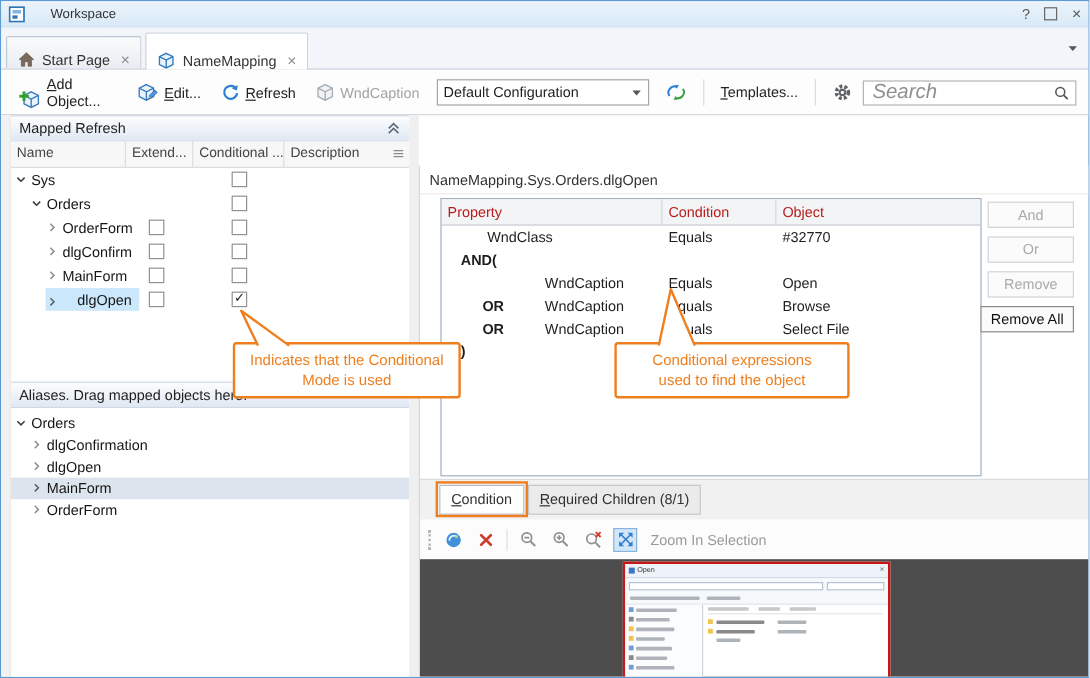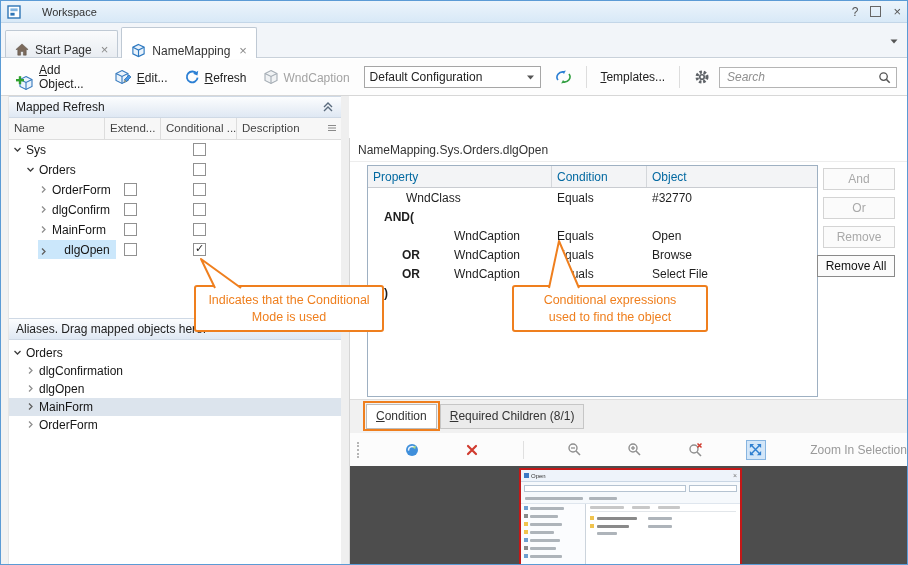--- a/index.html
+++ b/index.html
@@ -30,21 +30,21 @@
   .tbtn{display:flex;align-items:flex-end;gap:5px;padding:4px 7px;border-radius:2px;}
   .tbtn.disabled{color:#a3a3a3;}
   .tsep{width:1px;height:22px;background:#ddd;margin:0 5px;}
   .accel{display:inline-block;}
   .accel::first-letter{text-decoration:underline;}
   .combo{width:196px;height:22px;border:1px solid #a6a6a6;background:#fff;display:flex;align-items:center;
          padding:0 5px;margin:0 5px;box-sizing:border-box;}
   .combo-val{flex:1;}
   .searchbox{margin-left:auto;width:178px;height:21px;border:1px solid #b4b4b4;background:#fff;display:flex;
              align-items:center;padding:0 5px;margin-right:2px;box-sizing:border-box;}
-  .searchbox input{flex:1;border:none;outline:none;font-size:12px;color:#c2410c;font-family:inherit;background:transparent;min-width:0;}
+  .searchbox input{flex:1;border:none;outline:none;font-size:17px;color:#c2410c;font-family:inherit;background:transparent;min-width:0;}
   .searchbox input::placeholder{color:#8f8f8f;font-style:italic;}
 
   
   .leftstrip{position:absolute;left:0;top:95px;width:8px;bottom:0;background:#f2f2f2;border-right:1px solid #e5e5e5;box-sizing:border-box;}
   .lpanel{position:absolute;left:8px;top:95px;width:332px;bottom:0;background:#fff;}
   .phdr{position:absolute;left:0;right:0;height:22px;background:linear-gradient(#fcfdfe,#dfe8f3);
         border-top:1px solid #cfd9e5;border-bottom:1px solid #cfd9e5;display:flex;align-items:center;
         padding:0 7px;font-size:12px;color:#222;box-sizing:border-box;}
   #mapped-hdr{top:0;}
   #aliases-hdr{top:222px;}
@@ -69,21 +69,21 @@
   .z1{position:relative;z-index:1;}
 
   
   .rpanel{position:absolute;left:348px;top:95px;right:0;bottom:0;background:#fff;border-left:1px solid #d5d5d5;box-sizing:border-box;margin-top:42px;}
   .rphdr{position:absolute;top:0;left:0;right:0;height:24px;font-size:12px;color:#333;padding:5px 0 0 8px;
          box-sizing:border-box;background:#fff;border-bottom:1px solid #ededed;}
   .ctable{position:absolute;left:17px;top:27px;width:451px;height:232px;border:1px solid #9eb0c2;background:#fff;
           box-sizing:border-box;font-size:12px;overflow:hidden;}
   .chead{display:flex;height:22px;background:#f3f4f6;border-bottom:1px solid #c9ccd1;box-sizing:border-box;}
   .ccell{box-sizing:border-box;overflow:hidden;white-space:nowrap;}
-  .chead .ccell{border-right:1px solid #d4d7db;padding:4px 0 0 5px;color:#0369a1;}
+  .chead .ccell{border-right:1px solid #d4d7db;padding:4px 0 0 5px;color:#b91c1c;}
   .chead .ccell.w-val{border-right:none;}
   .w-prop{width:184px;} .w-cond{width:95px;} .w-val{flex:1;}
   .crow{display:flex;height:19px;align-items:center;}
   .crow .ccell{padding-left:5px;}
   .crow .w-prop{padding-left:2px;}
   .pfx{display:inline-block;box-sizing:border-box;}
   .sp36{width:36px;} .sp84{width:84px;}
   .orw{width:84px;padding-left:32px;}
   .pl14{padding-left:14px;}
   .bold{font-weight:bold;}
@@ -92,21 +92,21 @@
   .btn.enabled{border-color:#8a8a8a;color:#111;width:78px;}
 
   .bstrip{position:absolute;left:0;top:261px;right:0;height:34px;background:#f1f1f1;border-top:1px solid #dcdcdc;
           display:flex;align-items:flex-start;padding:4px 0 0 16px;gap:3px;box-sizing:border-box;}
   .btab{position:relative;height:25px;padding:4px 9px 0;font-size:12px;box-sizing:border-box;
         border:1px solid #c6c6c6;background:#ebebeb;color:#333;white-space:nowrap;}
   .btab.active{background:#fff;border-color:#bdbdbd;}
   .tab-ann{position:absolute;left:-4px;top:-4px;right:-4px;bottom:-3px;border:2px solid #ef7f1e;pointer-events:none;}
 
   .itb{position:absolute;left:0;top:295px;right:0;height:33px;background:#fcfcfc;display:flex;align-items:center;
-       gap:7px;padding-left:7px;box-sizing:border-box;justify-content:space-between;}
+       gap:7px;padding-left:7px;box-sizing:border-box;}
   .grip{width:0;height:16px;border-left:2px dotted #b6b6b6;margin-right:2px;}
   .isep{width:1px;height:18px;background:#e0e0e0;}
   .tool{width:20px;height:20px;display:flex;align-items:center;justify-content:center;box-sizing:border-box;line-height:0;}
   .tool.sel{background:#d3e6f8;border:1px solid #86b4e0;}
   .toollbl{font-size:12px;color:#9a9a9a;margin-left:4px;}
 
   .preview{position:absolute;left:0;top:328px;right:0;bottom:0;background:#4d4d4d;overflow:hidden;}
 
   
   .mini{position:absolute;left:169px;top:2px;width:223px;height:136px;background:#fff;border:2px solid #c41818;

